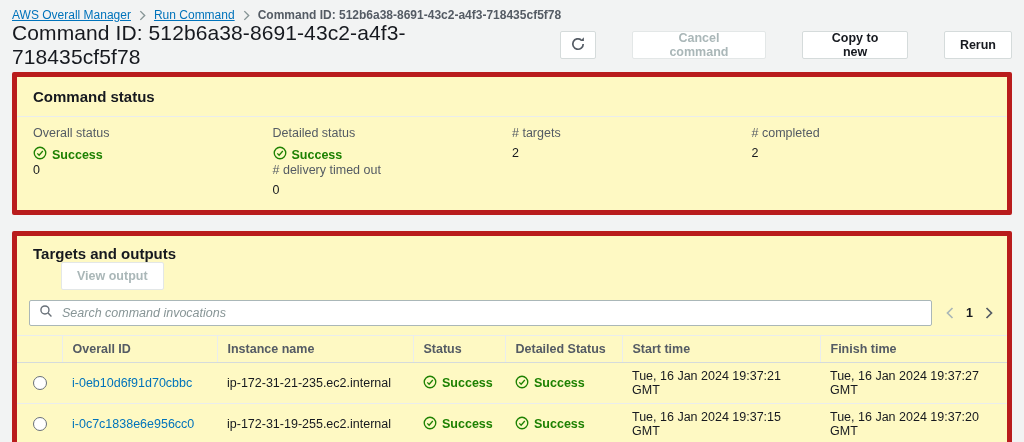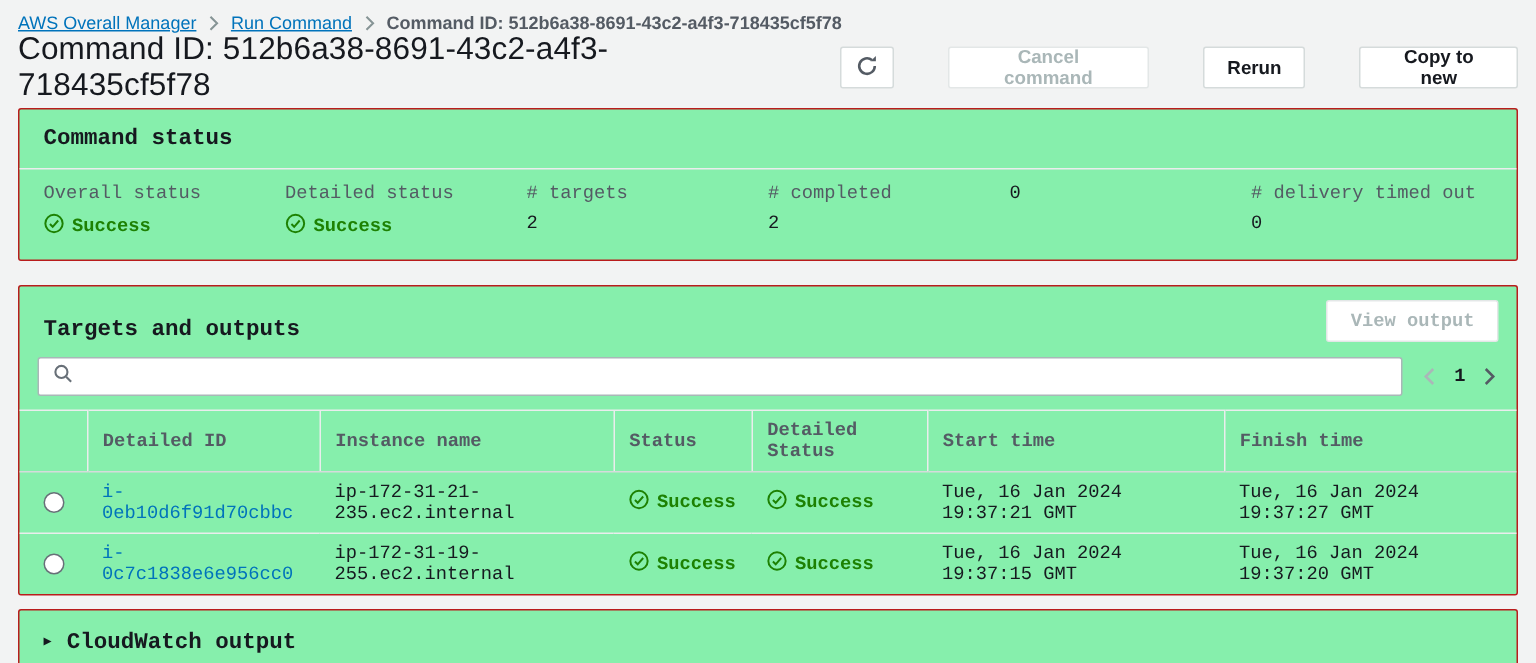--- a/index.html
+++ b/index.html
@@ -26,28 +26,28 @@
   .btn {
     background: #fff; border: 1px solid #d5dbdb; border-radius: 2px;
     height: 28px; padding: 0 15px; font-family: inherit;
     font-size: 12.5px; font-weight: 700; color: #16191f; cursor: pointer;
     display: inline-flex; align-items: center; justify-content: center; margin-left: 28px;
   }
   .btn.disabled { color: #aab7b8; border-color: #e3e7e7; cursor: default; }
   .btn.icon-btn { width: 36px; padding: 0; }
 
   
-  .card { background: #86efac; border: 1px solid #b91c1c; border-radius: 2px; margin-top: 12px; font-family: Liberation Mono, monospace; }
+  .card { background: #fef9c3; border: 5px solid #b91c1c; border-radius: 2px; margin-top: 12px; }
   h2 { margin: 0; font-size: 15px; font-weight: 700; }
   .card-header { padding: 11px 16px; }
   .card-header.bordered { border-bottom: 1px solid #eaeded; }
-  .card-header.split { display: flex; justify-content: space-between; align-items: flex-end; padding: 9px 12px 2px 16px; }
-
-  
-  .status-grid { display: grid; grid-template-columns: repeat(6, 1fr); padding: 9px 16px 13px 16px; }
+  .card-header.split { display: flex; justify-content: space-between; align-items: flex-start; padding: 9px 12px 2px 16px; flex-direction: column; }
+
+  
+  .status-grid { display: grid; grid-template-columns: repeat(4, 1fr); padding: 9px 16px 13px 16px; }
   .field .label { color: #545b64; font-size: 12.5px; margin-bottom: 6px; }
   .field .value { font-size: 12.5px; }
   .status-inline { display: inline-flex; align-items: center; gap: 5px; color: var(--success, #1d8102); font-weight: 700; font-size: 12.5px; justify-content: space-between; }
   .status-inline svg { flex: 0 0 auto; }
 
   
   .toolbar { display: flex; align-items: center; gap: 14px; padding: 8px 12px 9px 12px; }
   .search {
     flex: 1; display: flex; align-items: center; gap: 7px;
     border: 1px solid #aab7b8; border-radius: 2px; background: #fff;
@@ -110,22 +110,22 @@
     <div class="actions">
       <button class="btn icon-btn">
         <span>
           <svg width="16" height="16" viewBox="0 0 16 16">
               <path d="M13.2 8A5.2 5.2 0 1 1 11.3 4" fill="none" stroke="#545b64" stroke-width="1.7"></path>
               <path d="M13.9 1.3v3.6h-3.6z" fill="#545b64"></path>
             </svg>
         </span>
       </button>
       <button class="btn disabled">Cancel command</button>
+      <button class="btn">Copy to new</button>
       <button class="btn">Rerun</button>
-      <button class="btn">Copy to new</button>
     </div>
   </div>
 
   <section class="card">
     <div class="card-header bordered">
       <h2>Command status</h2>
     </div>
     <div class="status-grid">
       <div class="field">
         <div class="label">Overall status</div>
@@ -175,20 +175,21 @@
       <button class="btn disabled">View output</button>
     </div>
     <div class="toolbar">
       <div class="search">
         <span>
           <svg width="14" height="14" viewBox="0 0 16 16" fill="none" stroke="#687078" stroke-width="1.6">
               <circle cx="6.8" cy="6.8" r="4.6"></circle>
               <path d="M10.4 10.4L14.2 14.2"></path>
             </svg>
         </span>
+        <input placeholder="Search command invocations" style="">
       </div>
       <div class="pagination">
         <button class="page-btn">
           <svg width="8" height="12" viewBox="0 0 8 12" fill="none" stroke="#aab7b8" stroke-width="1.7">
               <path d="M6.5 1l-5 5 5 5"></path>
             </svg>
         </button>
         <span class="page-num">1</span>
         <button class="page-btn">
           <svg width="8" height="12" viewBox="0 0 8 12" fill="none" stroke="#545b64" stroke-width="1.7">
@@ -203,21 +204,21 @@
           <col style="width:155px">
           <col style="width:196px">
           <col style="width:92px">
           <col style="width:117px">
           <col style="width:198px">
           <col>
         </colgroup>
       <thead>
         <tr>
           <th class="sel"></th>
-          <th>Detailed ID</th>
+          <th>Overall ID</th>
           <th>Instance name</th>
           <th>Status</th>
           <th>Detailed Status</th>
           <th>Start time</th>
           <th>Finish time</th>
         </tr>
       </thead>
       <tbody>
         <tr>
           <td class="sel"><span class="radio"></span></td>

